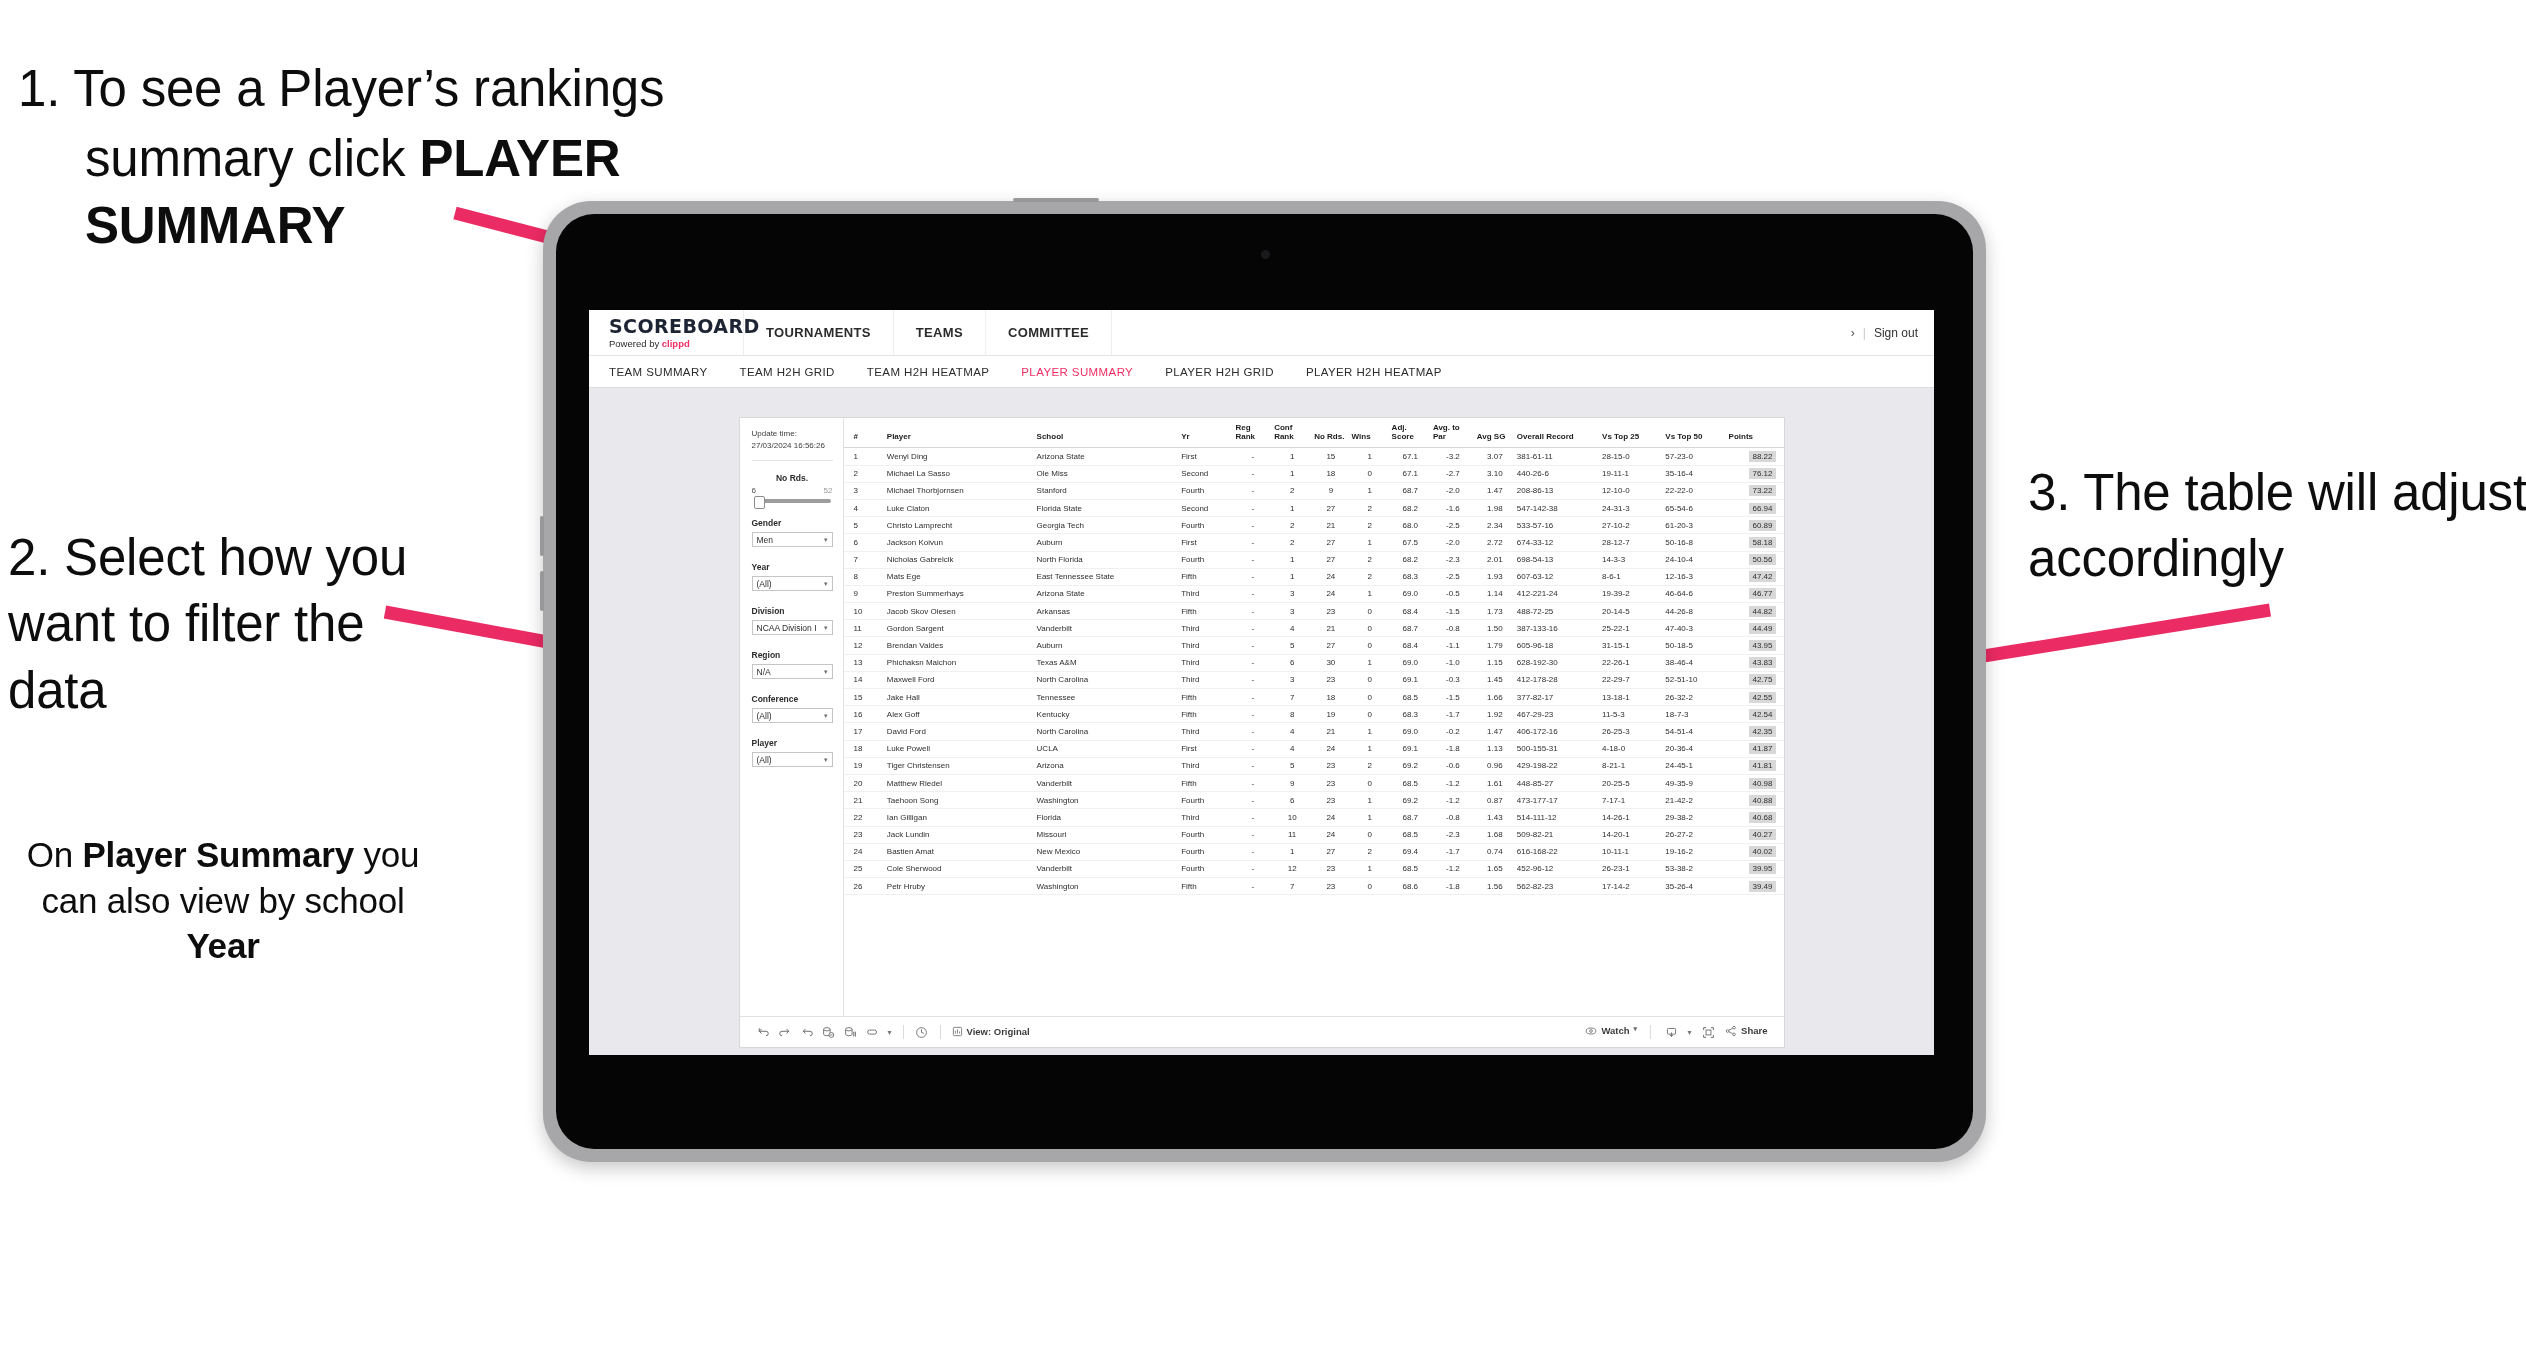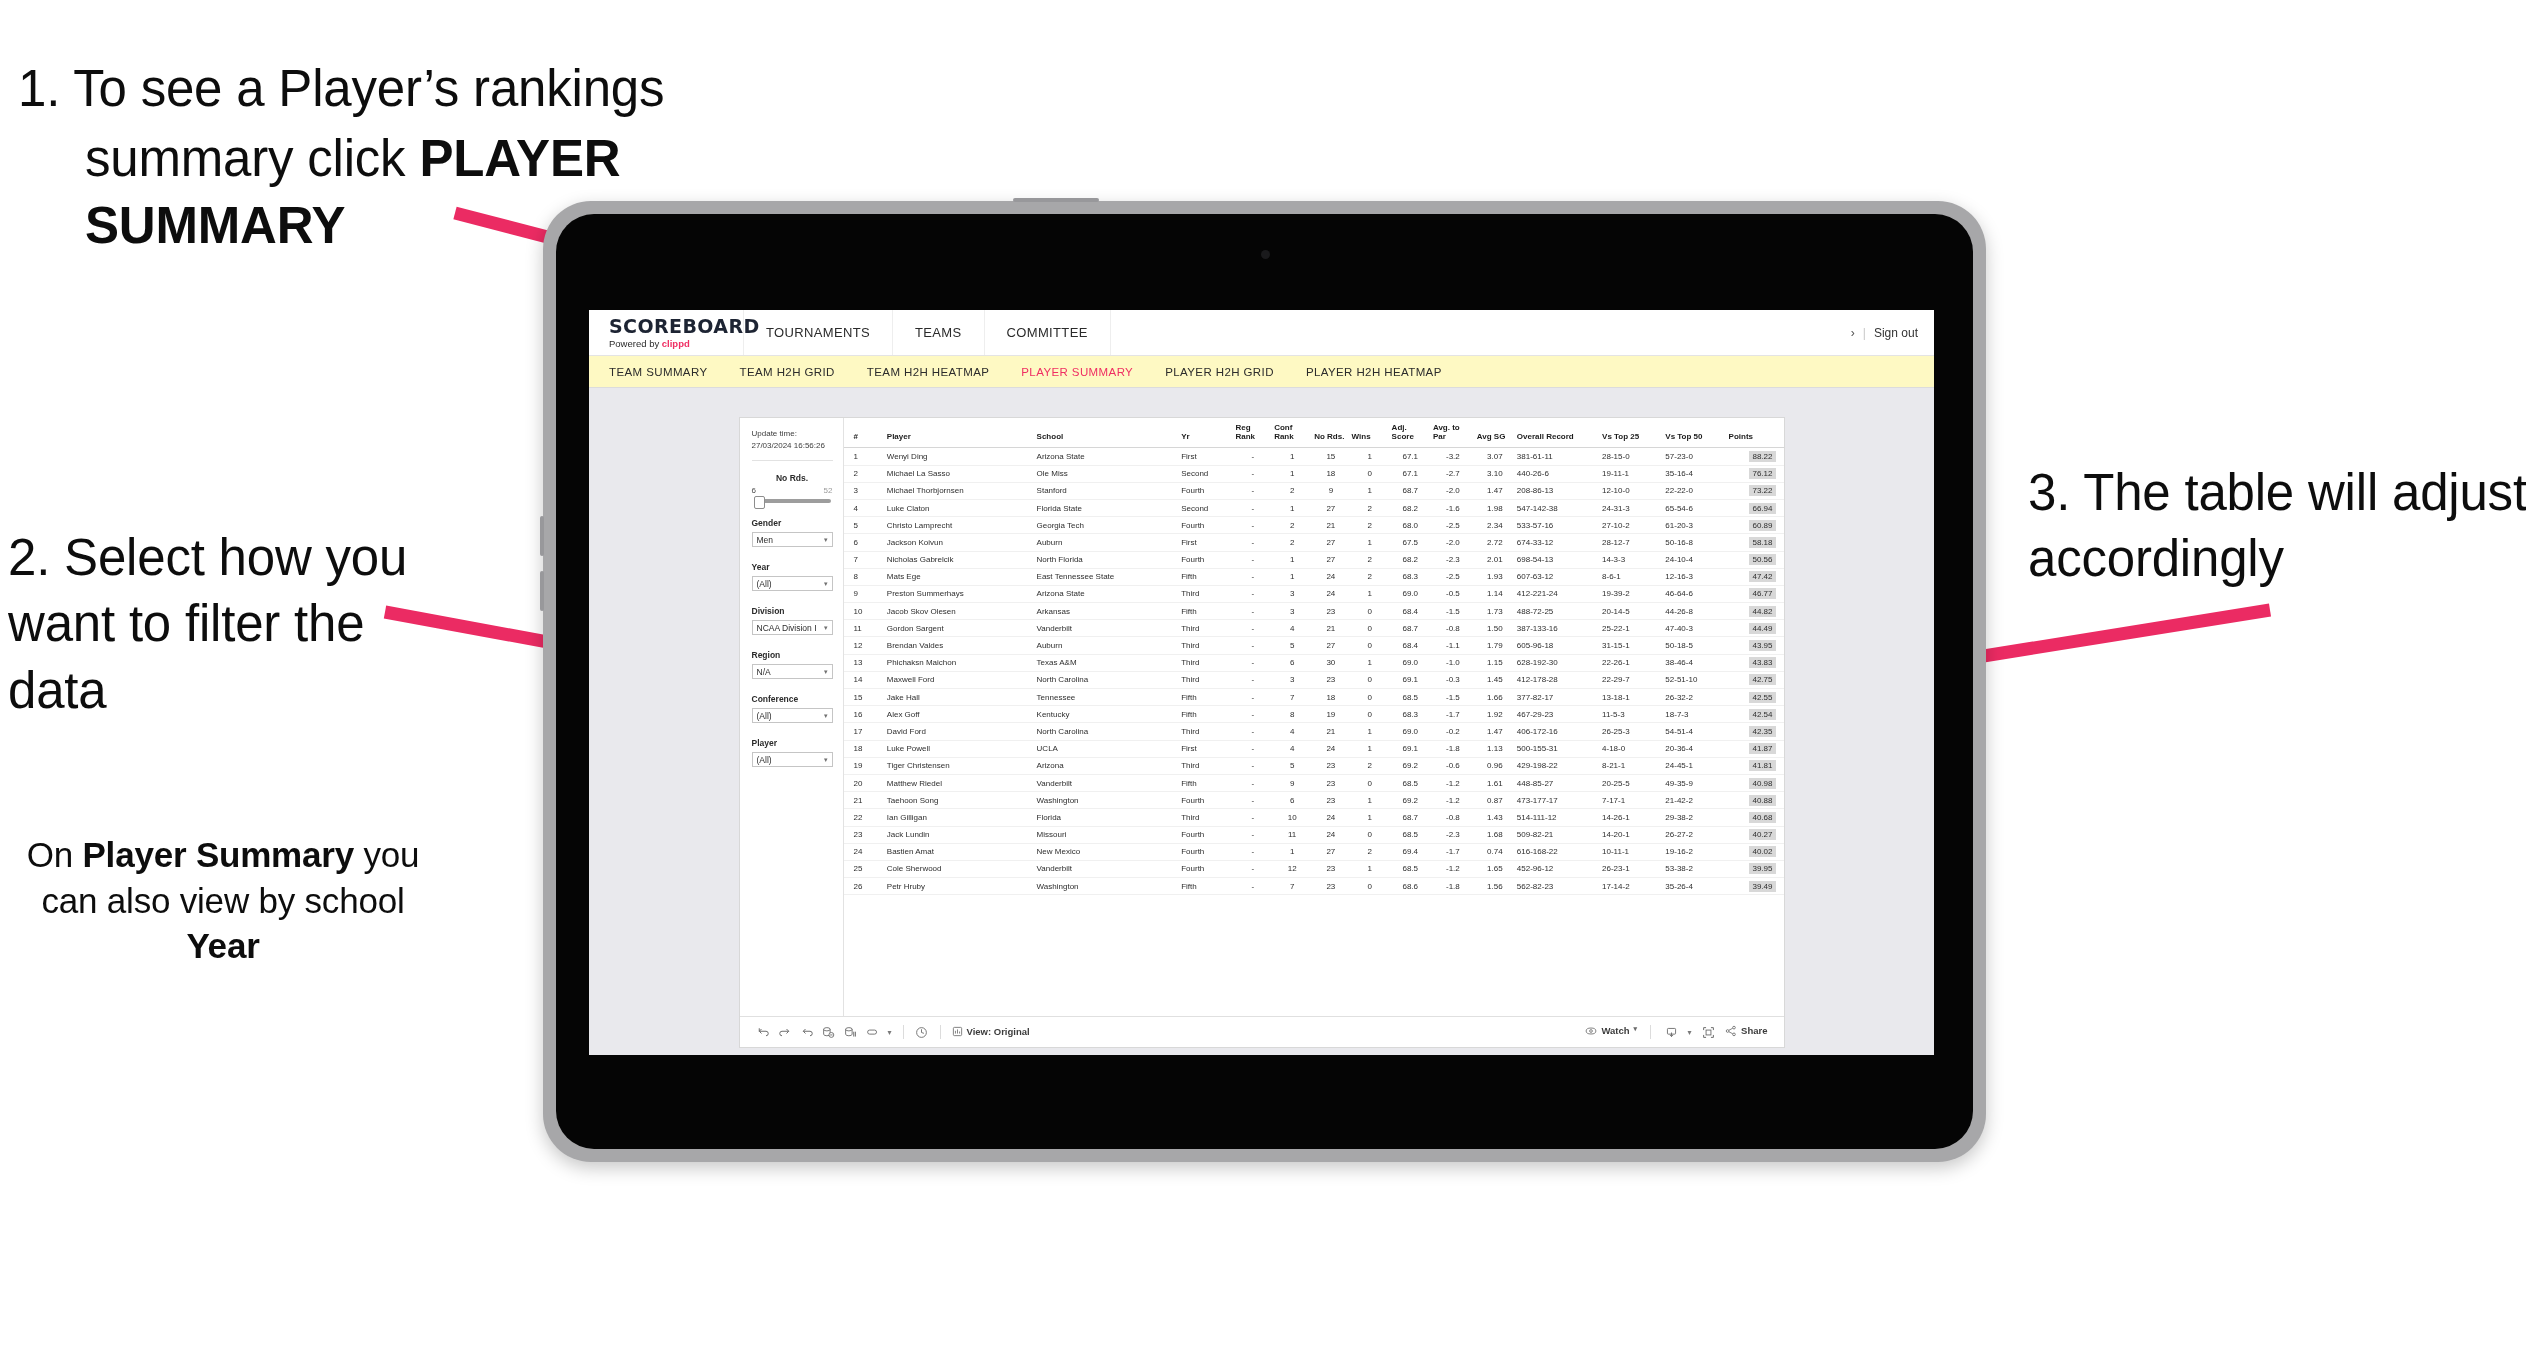--- a/index.html
+++ b/index.html
@@ -147,20 +147,21 @@
   .brand-sub {
     font-size: 9.5px;
     color: #2b2b2b;
     margin-top: 3px;
     line-height: 1;
   }
   .brand-sub .clippd { color: #ef2e63; font-weight: bold; }
   .hdr-nav {
     display: flex;
     align-items: stretch;
+    font-weight: bold;
   }
   .hdr-nav-item {
     display: flex;
     align-items: center;
     padding: 0 22px;
     font-size: 13px;
     color: #2b2b2b;
     letter-spacing: 0.35px;
     border-right: 1px solid #eeeeee;
     white-space: nowrap;
@@ -172,21 +173,21 @@
     padding-right: 16px;
     gap: 8px;
     font-size: 12px;
     color: #333;
   }
   .hdr-right .sep { color: #c8c8c8; }
   .hdr-right .chev { color: #555; font-size: 12px; }
 
   .sub-nav {
     height: 31px;
-    background: #fef9c3;
+    background: #ffffff;
     display: flex;
     align-items: center;
     padding-left: 20px;
     border-bottom: 1px solid #dcdcdc;
     gap: 0;
   }
   .sub-nav-item {
     font-size: 11.5px;
     color: #2c2c2c;
     letter-spacing: 0.4px;

